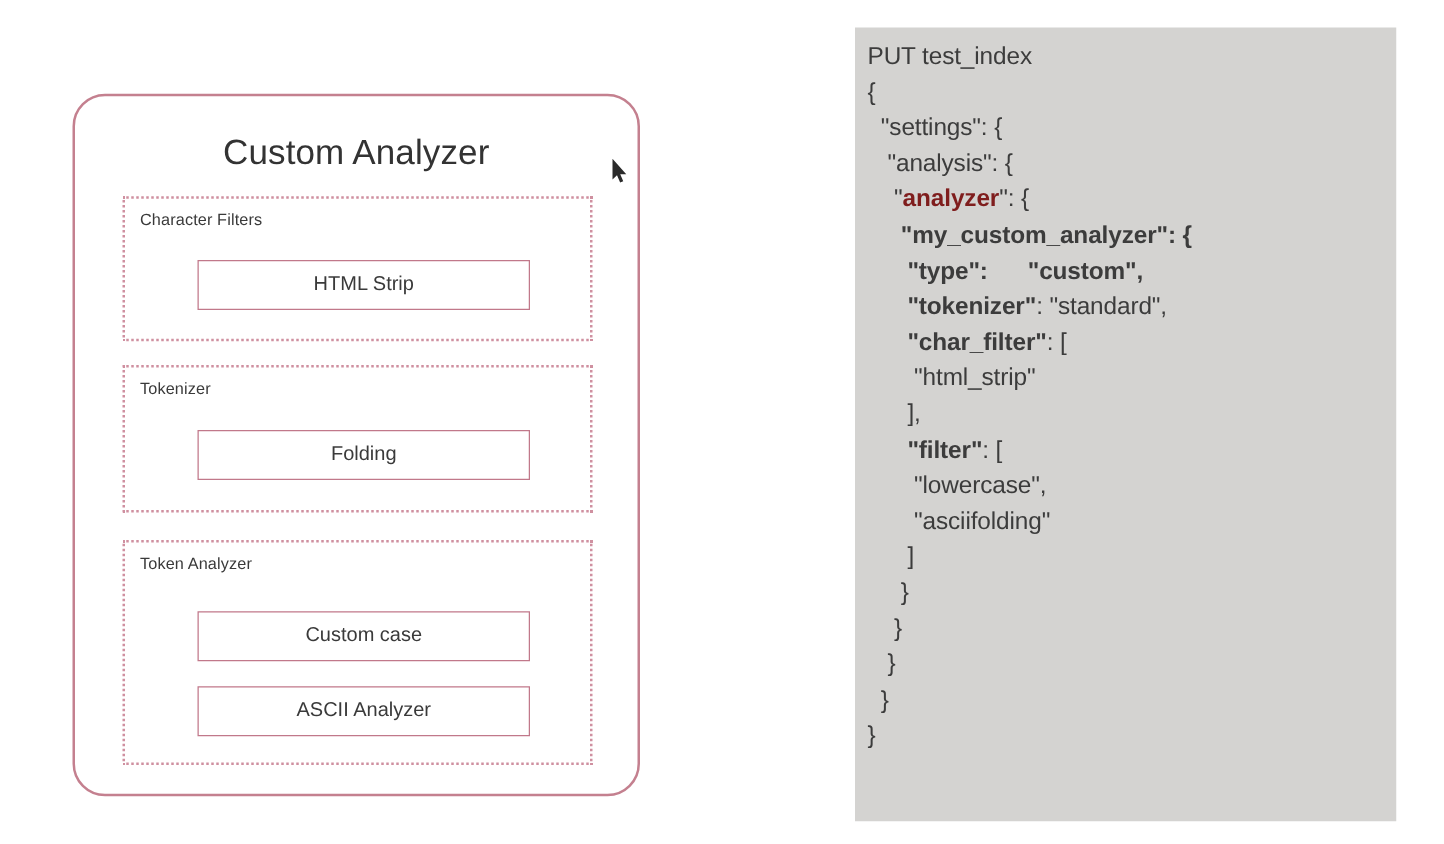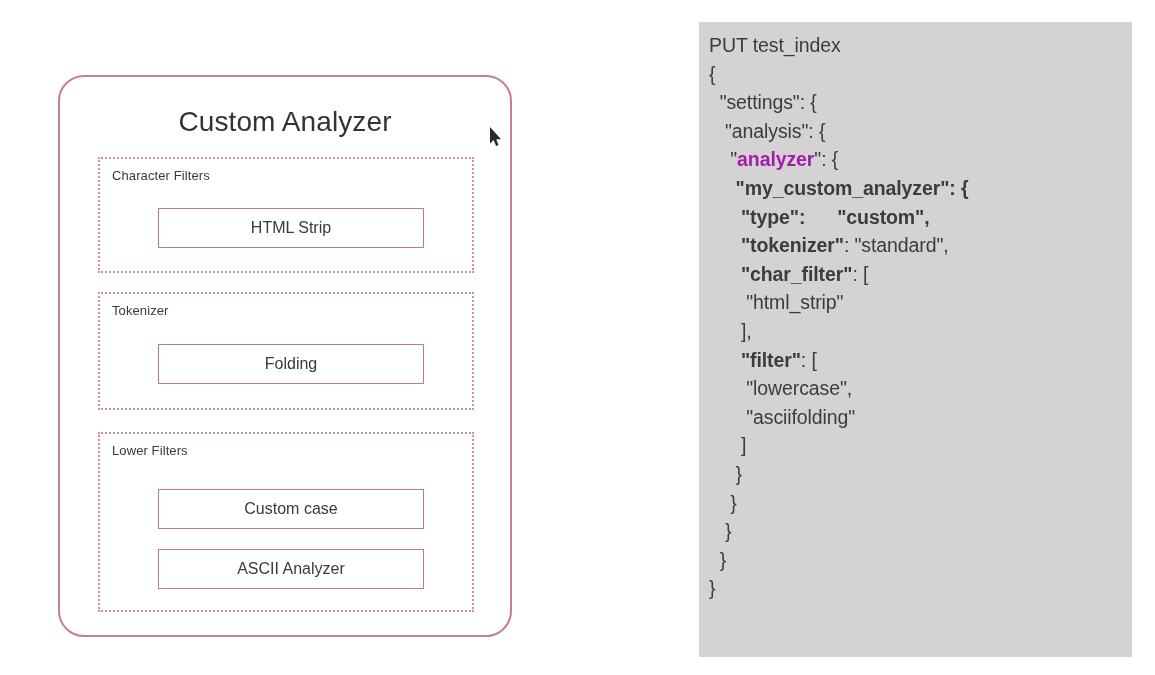--- a/index.html
+++ b/index.html
@@ -84,58 +84,58 @@
     position: absolute;
     left: 489px;
     top: 127px;
     width: 14px;
     height: 20px;
   }
 
   
   #code-panel {
     position: absolute;
-    left: 699px;
+    left: 684px;
     top: 22px;
     width: 433px;
     height: 635px;
     background: #d4d3d1;
     box-sizing: border-box;
     padding: 9px 0 0 10px;
   }
   .code-line {
     font-size: 19.5px;
     line-height: 28.6px;
     color: #3c3c3c;
     white-space: pre;
     letter-spacing: -.1px;
   }
   .code-line.bold { font-weight: bold; }
-  .tok-red { color: #a21caf; font-weight: bold; }
+  .tok-red { color: #7f1d1d; font-weight: bold; }
   .tok-plain { font-weight: normal; }
 </style>
 </head>
 <body>
 
 <div id="analyzer-diagram">
 
   <div id="analyzer-title">Custom Analyzer</div>
 
   <div class="stage" id="stage-0">
     <div class="stage-label">Character Filters</div>
     <div class="stage-item i0">HTML Strip</div>
   </div>
 
   <div class="stage" id="stage-1">
     <div class="stage-label">Tokenizer</div>
     <div class="stage-item i0">Folding</div>
   </div>
 
   <div class="stage" id="stage-2">
-    <div class="stage-label">Lower Filters</div>
+    <div class="stage-label">Token Analyzer</div>
     <div class="stage-item i0">Custom case</div>
     <div class="stage-item i1">ASCII Analyzer</div>
   </div>
 </div>
 
 <svg id="mouse-cursor" viewBox="0 0 14 20" xmlns="http://www.w3.org/2000/svg">
   <path d="M1,0 L1,16.5 L4.6,13.1 L7.1,19 L9.6,17.9 L7.2,12.3 L12,12.3 Z" fill="#2b2b2b"></path>
 </svg>
 
 <div id="code-panel">

